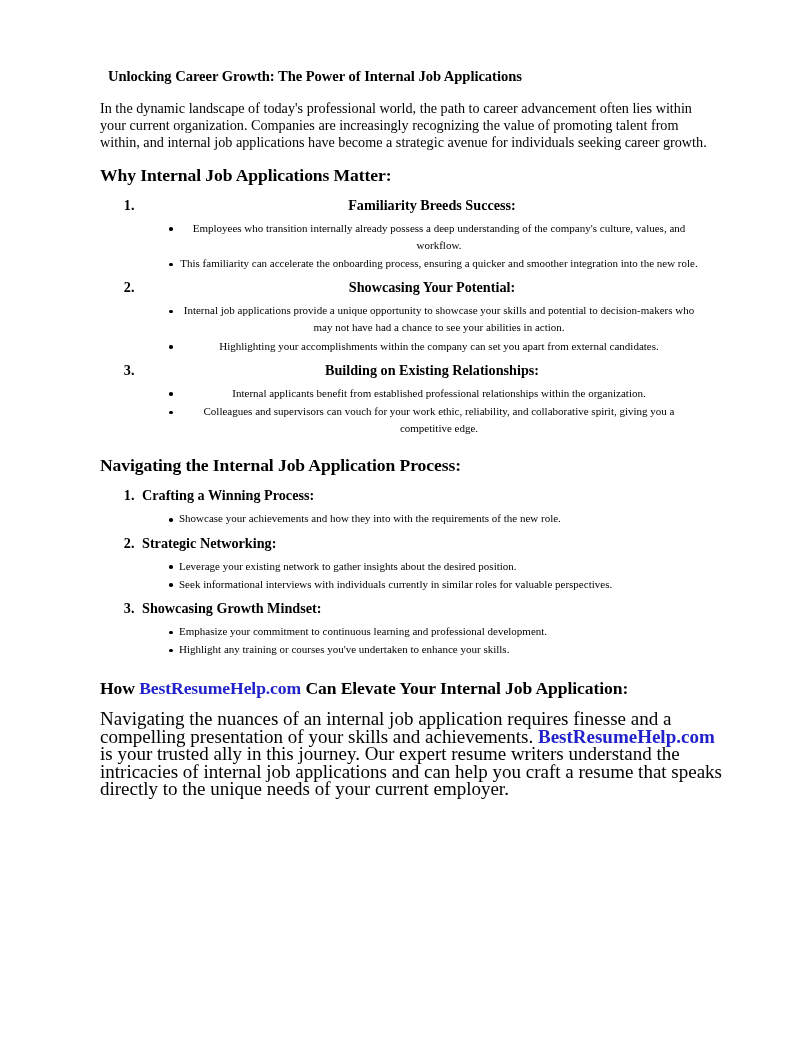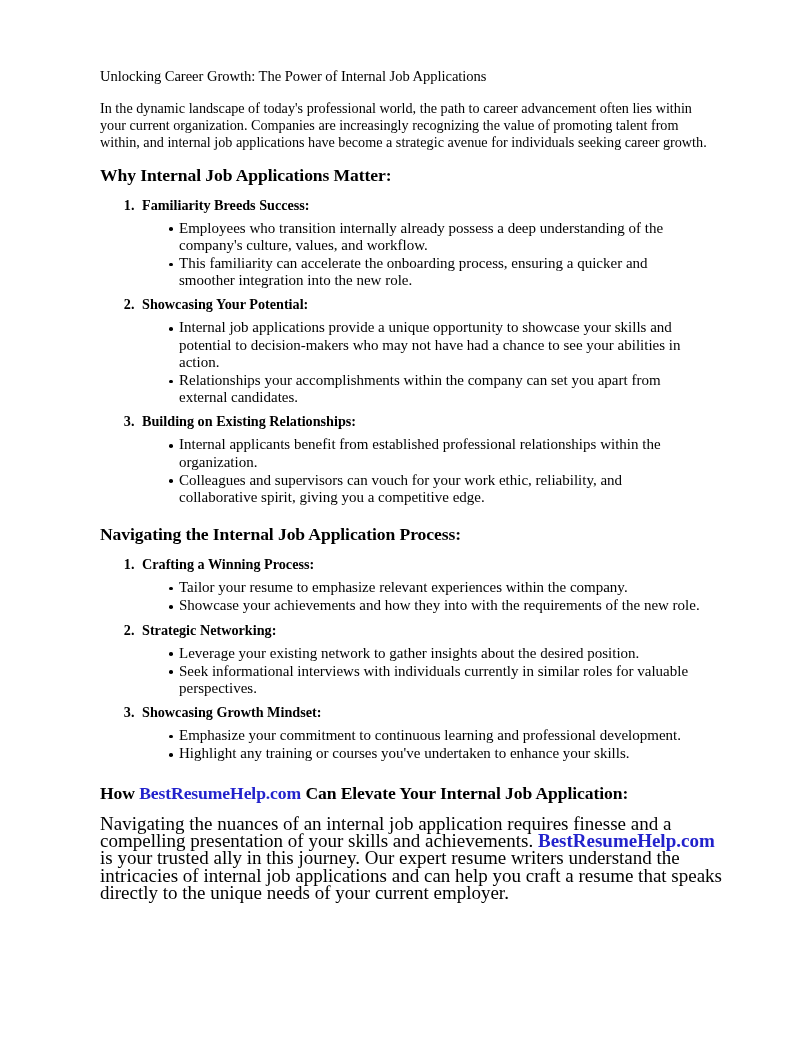--- a/index.html
+++ b/index.html
@@ -18,23 +18,23 @@
   .page {
     position: relative;
     width: 788px;
     height: 1044px;
     background: #ffffff;
     box-sizing: border-box;
     padding: 68px 66px 0 100px;
   }
   .doc-title {
     font-size: 14.6px;
-    font-weight: normal;
+    font-weight: bold;
     line-height: 17px;
-    margin: 0 0 15px 0;
+    margin: 0 0 15px 8px;
     letter-spacing: -0.05px;
   }
   p.body-para {
     font-size: 14.2px;
     line-height: 17.2px;
     margin: 12px 0 13px 0;
     width: 610px;
     text-align: left;
   }
   p.closing-para {
@@ -87,40 +87,40 @@
   }
   ul.bullets {
     list-style-type: none;
     margin: 6px 0 6px 0;
     padding: 0 0 0 26px;
     font-weight: normal;
   }
   ul.bullets > li {
     position: relative;
     font-weight: normal;
-    font-size: 15px;
+    font-size: 11px;
     line-height: 17.2px;
     margin: 0 0 1px 0;
     padding-left: 11px;
     width: 520px;
   }
   ul.bullets > li::before {
     content: "";
     position: absolute;
     left: 1px;
     top: 7.5px;
     width: 3.6px;
     height: 3.6px;
     border-radius: 50%;
     background: #000000;
   }
   ul.bullets > li.wide {
     width: 538px;
   }
-  .sec1-list > li { margin-bottom: 0px; }
+  .sec1-list > li { margin-bottom: 0px; text-align: center; }
   .sec2-list > li { margin-bottom: 0px; }
 </style>
 </head>
 <body>
 
 <div class="page">
 
   <div class="doc-title">Unlocking Career Growth: The Power of Internal Job Applications</div>
 
   <p class="body-para">In the dynamic landscape of today's professional world, the path to career advancement often lies within your current organization. Companies are increasingly recognizing the value of promoting talent from within, and internal job applications have become a strategic avenue for individuals seeking career growth.</p>
@@ -132,39 +132,38 @@
       <span class="item-title">Familiarity Breeds Success:</span>
       <ul class="bullets">
         <li>Employees who transition internally already possess a deep understanding of the company's culture, values, and workflow.</li>
         <li>This familiarity can accelerate the onboarding process, ensuring a quicker and smoother integration into the new role.</li>
       </ul>
     </li>
     <li>
       <span class="item-title">Showcasing Your Potential:</span>
       <ul class="bullets">
         <li>Internal job applications provide a unique opportunity to showcase your skills and potential to decision-makers who may not have had a chance to see your abilities in action.</li>
-        <li>Relationships your accomplishments within the company can set you apart from external candidates.</li>
+        <li>Highlighting your accomplishments within the company can set you apart from external candidates.</li>
       </ul>
     </li>
     <li>
       <span class="item-title">Building on Existing Relationships:</span>
       <ul class="bullets">
         <li>Internal applicants benefit from established professional relationships within the organization.</li>
         <li>Colleagues and supervisors can vouch for your work ethic, reliability, and collaborative spirit, giving you a competitive edge.</li>
       </ul>
     </li>
   </ol>
 
   <h2 class="section-heading spaced-top">Navigating the Internal Job Application Process:</h2>
 
   <ol class="numbered sec2-list">
     <li>
       <span class="item-title">Crafting a Winning Process:</span>
       <ul class="bullets">
-        <li class="wide">Tailor your resume to emphasize relevant experiences within the company.</li>
         <li class="wide">Showcase your achievements and how they into with the requirements of the new role.</li>
       </ul>
     </li>
     <li>
       <span class="item-title">Strategic Networking:</span>
       <ul class="bullets">
         <li class="wide">Leverage your existing network to gather insights about the desired position.</li>
         <li class="wide">Seek informational interviews with individuals currently in similar roles for valuable perspectives.</li>
       </ul>
     </li>

